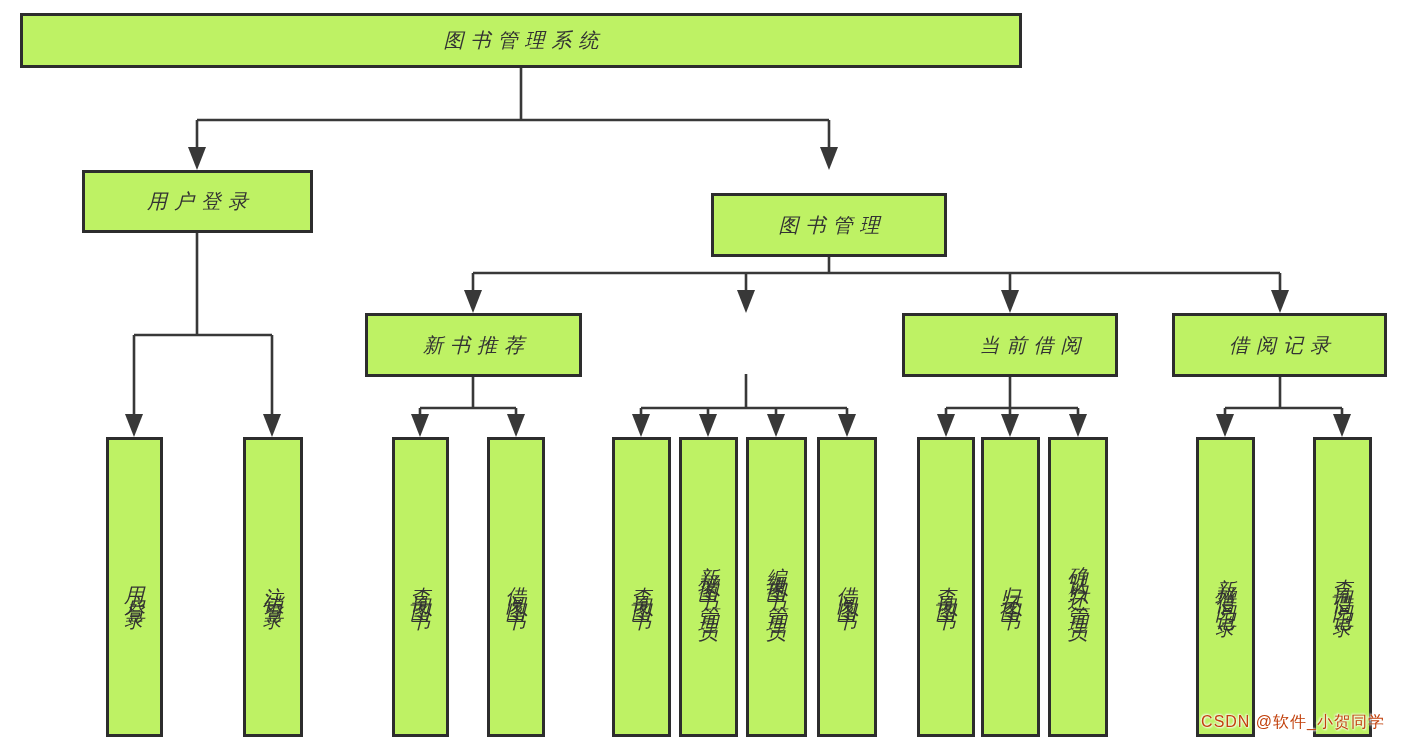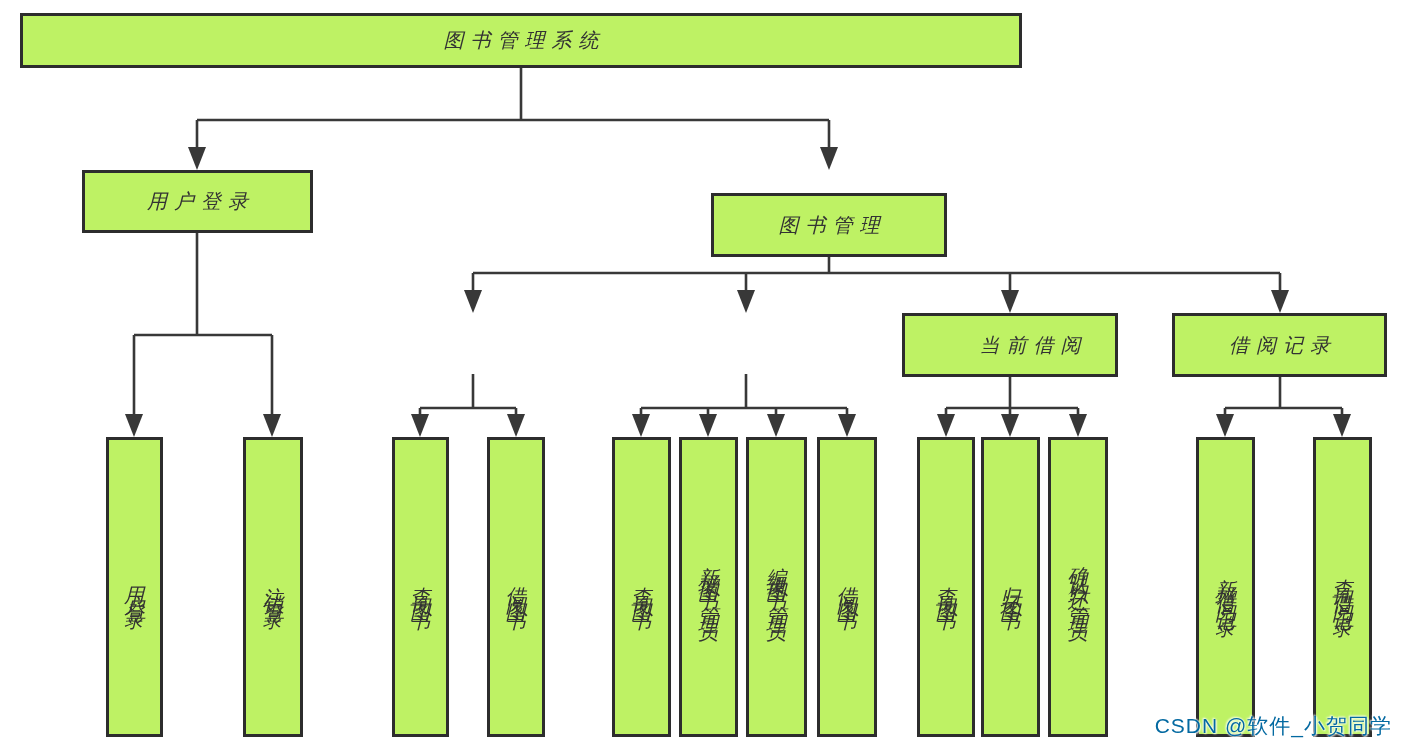--- a/index.html
+++ b/index.html
@@ -42,25 +42,25 @@
     text-orientation: mixed;
     font-size: 20px;
     letter-spacing: 8px;
     line-height: 1.1;
     white-space: nowrap;
     color: #333333;
   }
   .watermark {
     position: absolute;
     top: 712px;
-    right: 13px;
+    right: 20px;
     z-index: 5;
-    font-size: 21px;
+    font-size: 16px;
     letter-spacing: 1px;
-    color: #0369a1;
+    color: #c2410c;
     text-shadow: 0 0 2px #ffffff, 1px 1px 2px rgba(255,255,255,0.95), -1px -1px 2px rgba(255,255,255,0.95);
     white-space: nowrap;
   }
 </style>
 </head>
 <body>
 
 <div id="canvas">
 
   <svg id="wires" viewBox="0 0 1405 747" xmlns="http://www.w3.org/2000/svg" aria-hidden="true">
@@ -101,20 +101,21 @@
       <polygon points="1216,414 1234,414 1225,437"></polygon>
       <polygon points="1333,414 1351,414 1342,437"></polygon>
     </g>
   </svg>
 
   <div class="node hnode" style="left:20px; top:13px; width:1002px; height:55px;">图书管理系统</div>
 
   <div class="node hnode" style="left:82px; top:170px; width:231px; height:63px;">用户登录</div>
   <div class="node hnode" style="left:711px; top:154px; width:236px; height:64px;margin-top:39px;">图书管理</div>
 
+  <div class="node hnode" style="left:365px; top:313px; width:217px; height:64px;">新书推荐</div>
   <div class="node hnode" style="left:902px; top:313px; width:216px; height:64px;padding-left:40px;">当前借阅</div>
   <div class="node hnode" style="left:1172px; top:313px; width:215px; height:64px;">借阅记录</div>
 
   <div class="node vnode" style="left:106px; top:437px; width:57px; height:300px;">
     <span class="vtext">用户登录</span>
   </div>
   <div class="node vnode" style="left:243px; top:437px; width:60px; height:300px;">
     <span class="vtext">注销登录</span>
   </div>
 

